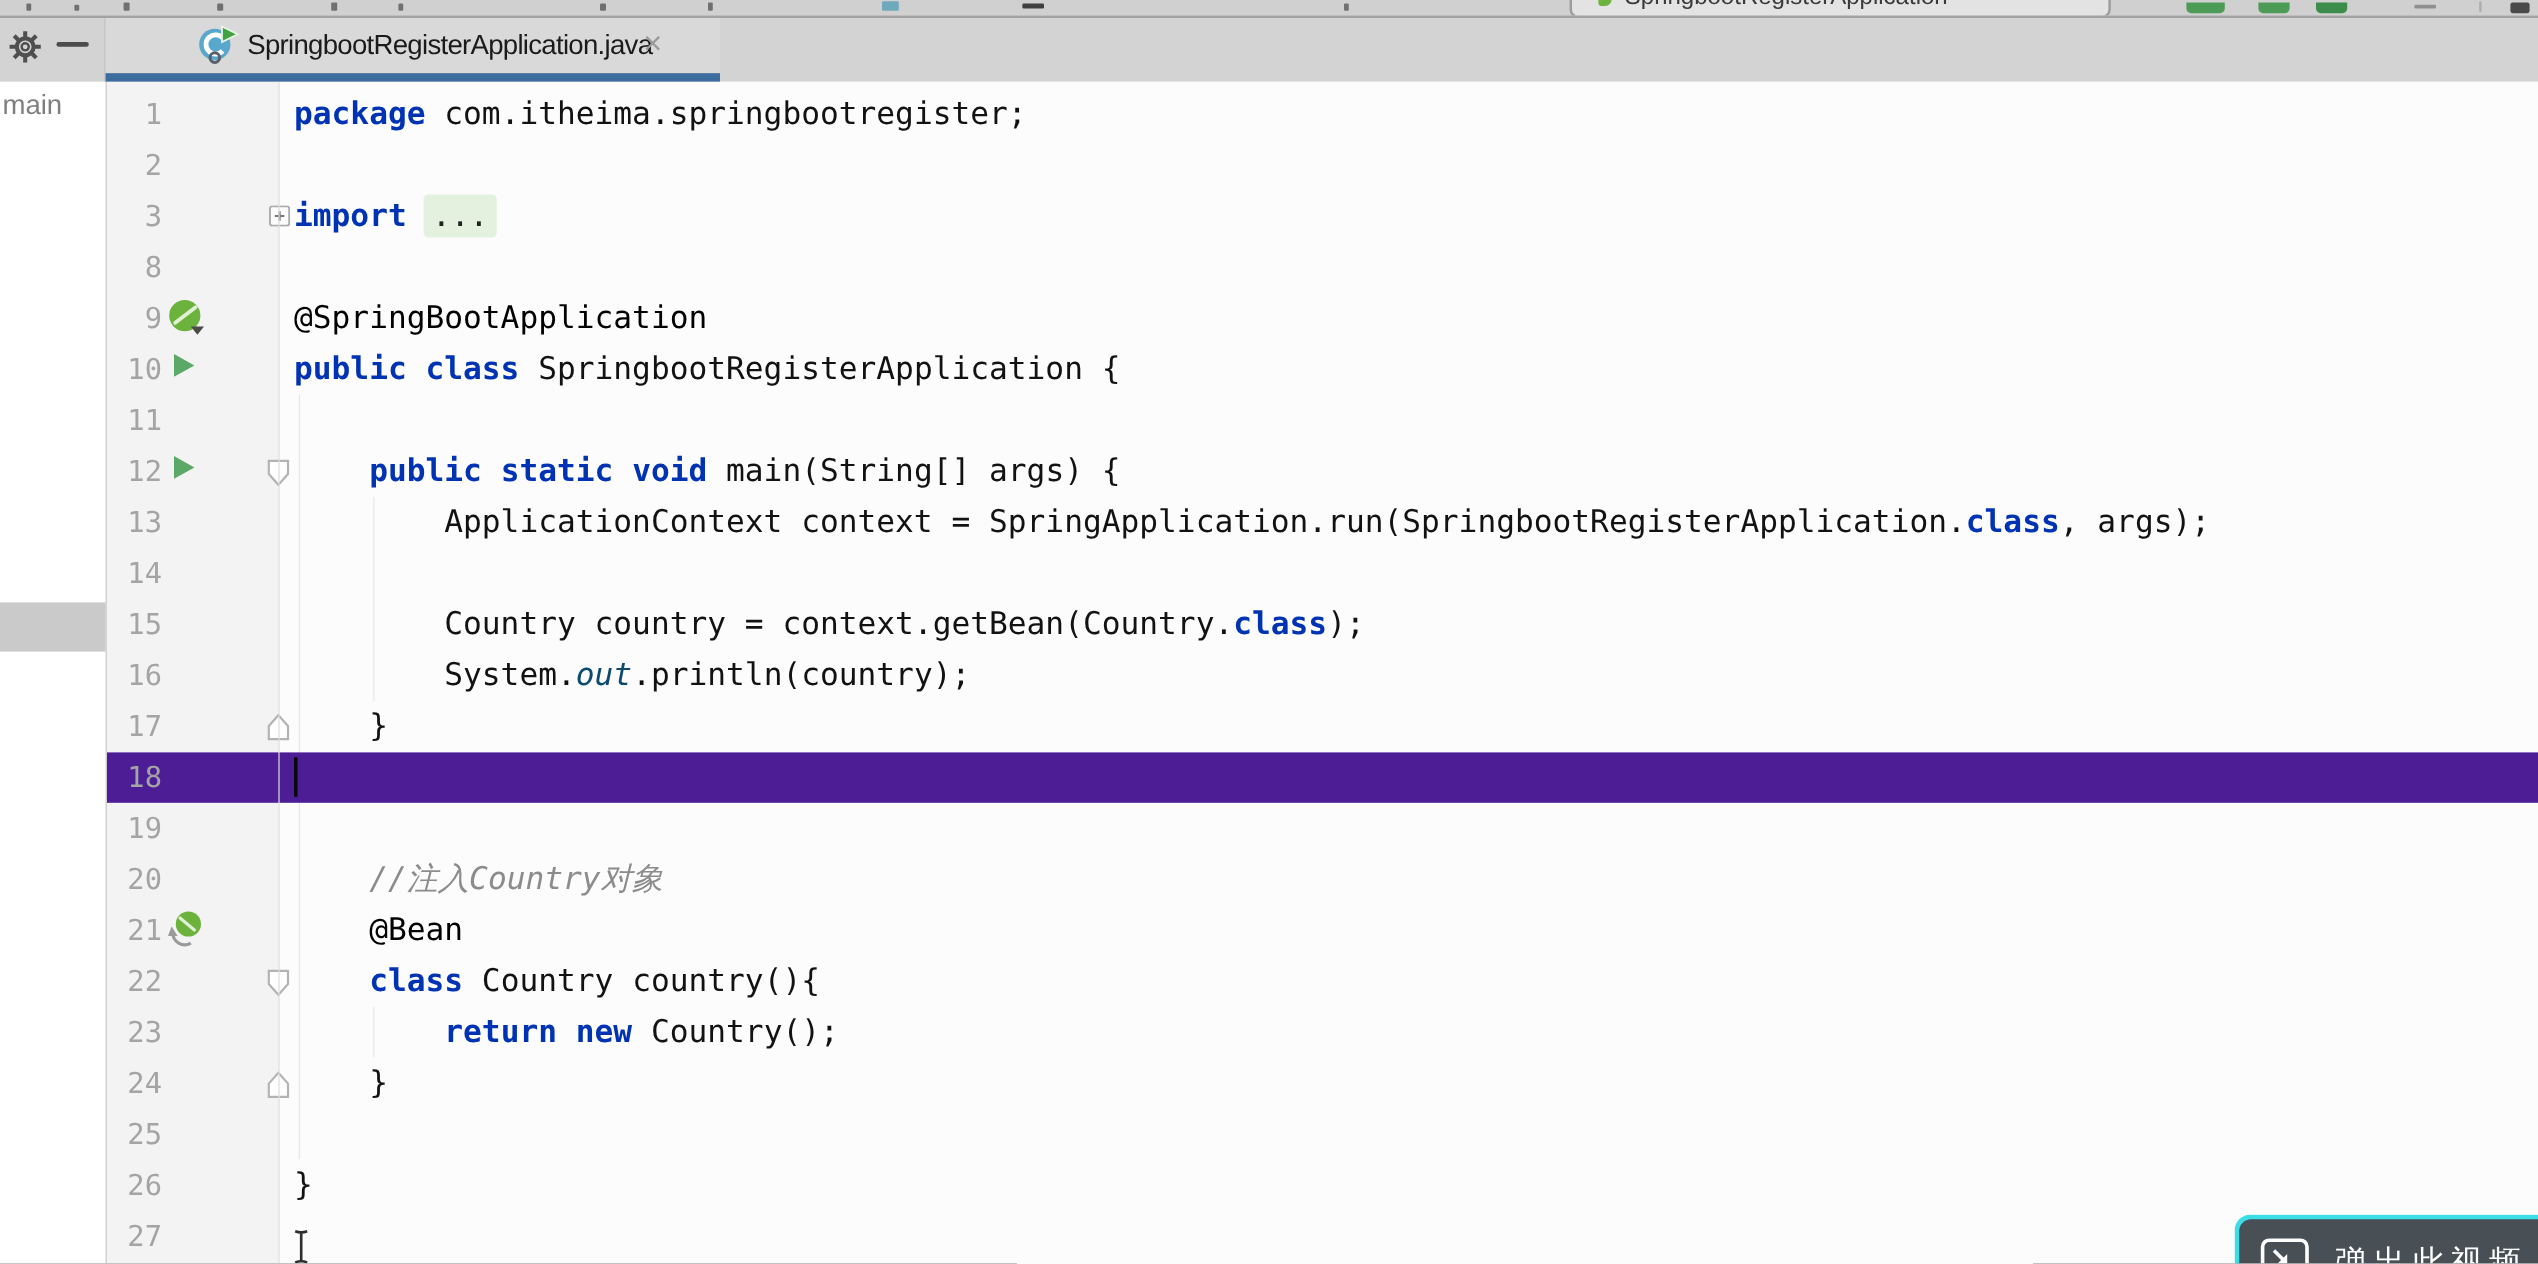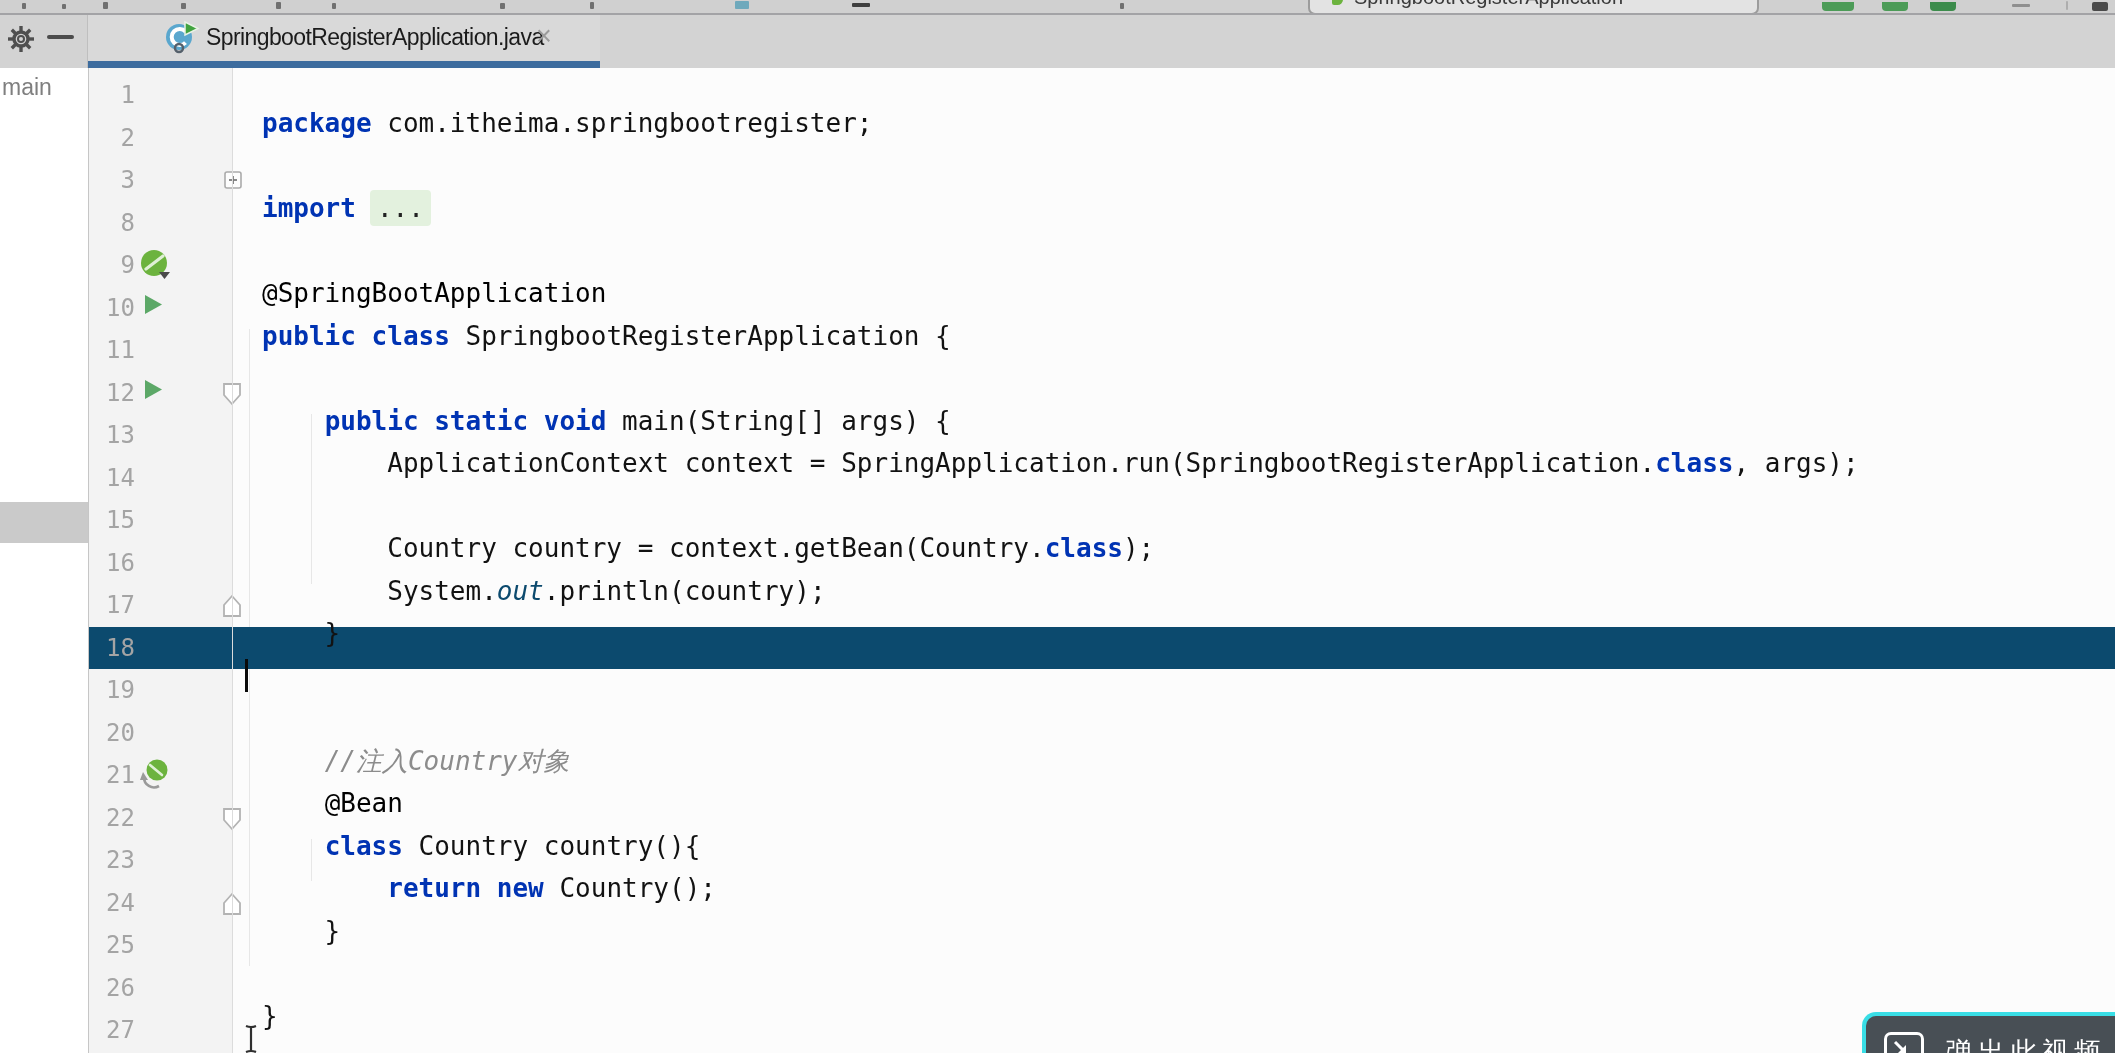--- a/index.html
+++ b/index.html
@@ -33,28 +33,28 @@
              border-right:1px solid #C6C6C6;z-index:4;}
   .projpanel .plabel{position:absolute;left:2px;top:6px;font-size:23px;color:#7F7F7F;}
   .projpanel .pbar{position:absolute;left:0;top:434px;width:88px;height:41px;background:#CACACA;}
 
   .gutter-bg{position:absolute;left:89px;top:0;width:143px;height:100%;background:#F3F3F3;z-index:1;}
   .gutter-sep{position:absolute;left:232px;top:0;width:1px;height:100%;background:#DCDCDC;z-index:3;}
   .iguide{position:absolute;width:1px;background:#E7E7E7;z-index:2;}
 
   .rows{position:absolute;left:89px;right:0;top:6px;z-index:2;}
   .row{display:flex;height:42.5px;}
-  .row.current{background:#0c4a6e;}
+  .row.current{background:#4c1d95;}
   .gutter-cell{width:143px;flex:none;position:relative;}
   .lnum{position:absolute;left:0;top:0;width:46px;text-align:right;
         font:24px/42.5px "DejaVu Sans Mono",monospace;color:#A4A4A4;}
   .gicon{position:absolute;left:51px;top:5px;width:34px;height:34px;}
   .fmark{position:absolute;right:-11px;top:9px;z-index:2;}
   .fmark.plusbox{right:-10px;top:12px;}
-  .code-cell{flex:1;position:relative;padding-left:30px;overflow:visible;margin-top:28px;}
+  .code-cell{flex:1;position:relative;padding-left:13px;overflow:visible;}
   .codetext{white-space:pre;font:26px/42.5px "DejaVu Sans Mono",monospace;}
   .tk-k{color:#0033B3;font-weight:700;}
   .tk-p{color:#121212;}
   .tk-a{color:#000000;}
   .tk-c{color:#8C8C8C;font-style:italic;}
   .tk-f{color:#0c4a6e;font-style:italic;}
   .tk-m{color:#121212;}
   .tk-d{background:#E3F1DE;border-radius:4px;padding:3px 7px;margin-left:14px;color:#222;}
   .caret{position:absolute;left:13px;top:4.5px;width:3px;height:33px;background:#0A0A0A;}
 

